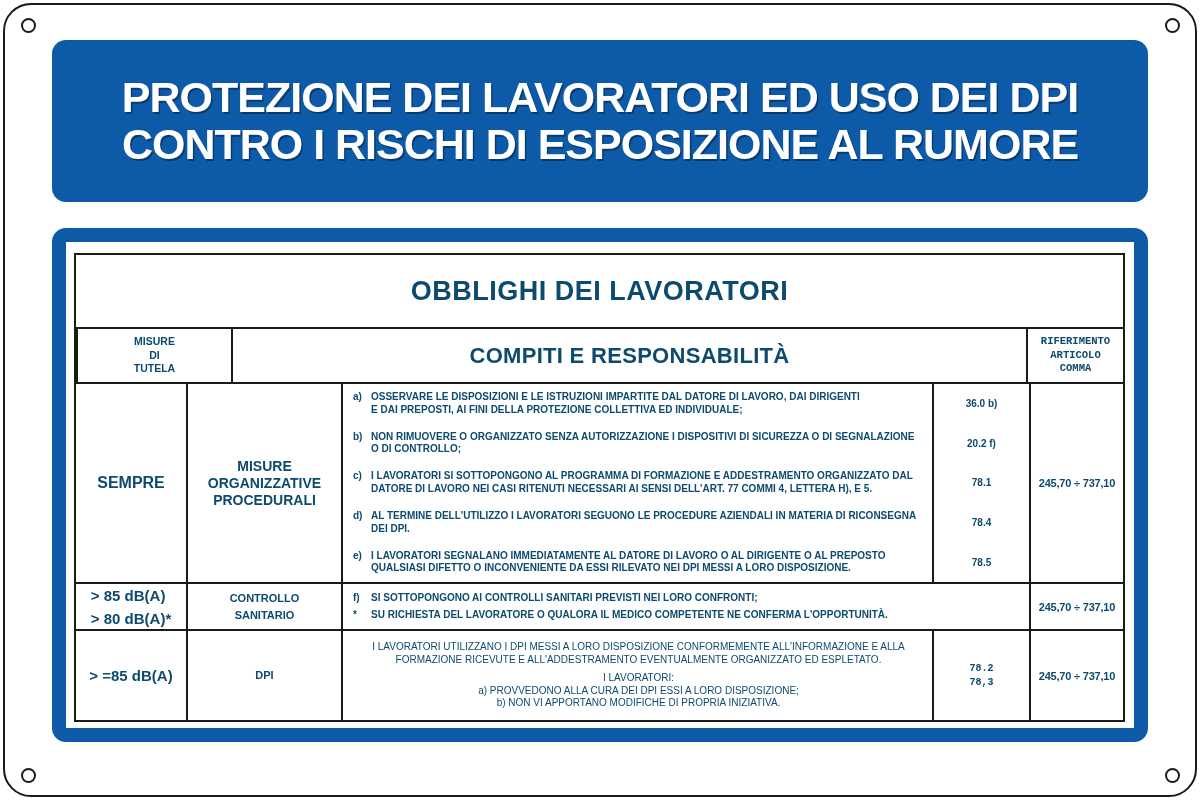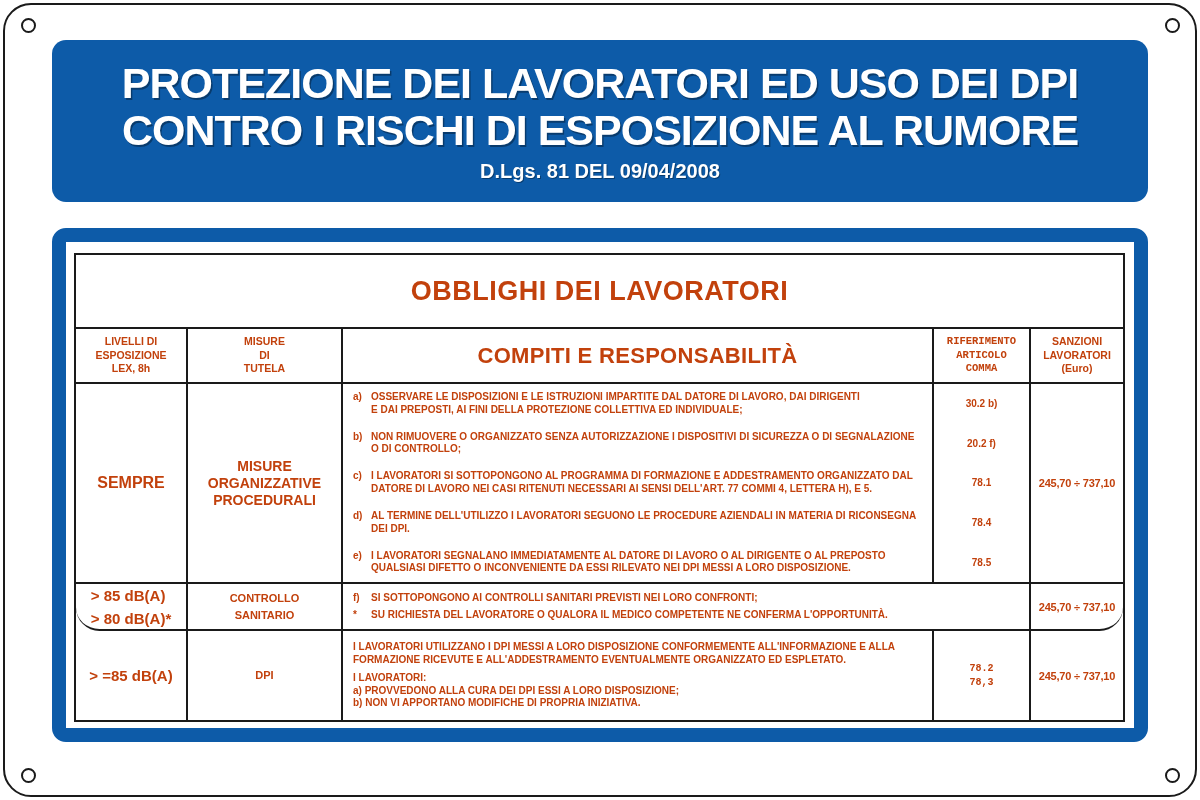--- a/index.html
+++ b/index.html
@@ -15,29 +15,29 @@
   .hdr { position: absolute; left: 52px; top: 40px; width: 1096px; height: 162px;
          background: var(--blue); border-radius: 14px; color: #ffffff; text-align: center;
          display: flex; flex-direction: column; align-items: center; justify-content: center; }
   .hdr .t1, .hdr .t2 { font-size: 43px; font-weight: bold; line-height: 47px; letter-spacing: -1px;
          text-shadow: 1.5px 1.5px 0 rgba(0,0,0,0.35); white-space: nowrap; }
   .hdr .sub { font-size: 20px; font-weight: bold; margin-top: 6px; text-shadow: 1px 1px 0 rgba(0,0,0,0.35); }
 
   .panel { position: absolute; left: 52px; top: 228px; width: 1096px; height: 514px;
            background: #ffffff; border: 14px solid var(--blue); border-radius: 14px; }
   .frame { position: absolute; left: 8px; top: 11px; width: 1051px; height: 469px;
-           border: 2px solid #1a1a1a; display: flex; flex-direction: column; color: #c2410c; }
+           border: 2px solid #1a1a1a; display: flex; flex-direction: column; color: #0c4a6e; }
 
   .trow { display: flex; width: 100%; }
   .bb { border-bottom: 2px solid #1a1a1a; }
   .t-title { height: 74px; display: flex; align-items: center; justify-content: center;
              font-size: 27px; font-weight: bold; letter-spacing: 0.5px; }
   .t-head { height: 55px; }
   .r1 { height: 200px; }
-  .r2 { height: 47px; border-radius: 26px; }
+  .r2 { height: 47px; }
   .r3 { flex: 1; }
 
   .c { display: flex; align-items: center; justify-content: center; text-align: center; }
   .c.bl2 { border-left: 2px solid #1a1a1a; }
   .w1 { width: 110px; } .w2 { width: 155px; } .w3 { flex: 1; } .w4 { width: 97px; font-family: Liberation Mono, monospace; } .w5 { width: 94px; }
 
   .pre { white-space: pre-line; }
   .hcell { font-size: 10.5px; font-weight: bold; line-height: 13.5px; }
   .hmain { font-size: 22px; font-weight: bold; letter-spacing: 0.3px; }
 
@@ -52,75 +52,68 @@
   .sub-r .ref { width: 97px; border-left: 2px solid #1a1a1a; display: flex; align-items: center;
                 justify-content: center; font-size: 10px; font-weight: bold; text-align: center; }
   .refcell { font-size: 10px; font-weight: bold; line-height: 14px; }
 
   .item { display: flex; align-items: flex-start; font-size: 10px; font-weight: bold;
           line-height: 12.5px; text-align: left; }
   .item .lbl { width: 18px; flex-shrink: 0; }
   .item .bodytxt { flex: 1; }
 
   .tasks-col { flex-direction: column; justify-content: space-evenly; align-items: stretch; padding: 4px 8px 4px 10px; }
-  .paragraph { font-size: 10px; font-weight: bold; line-height: 12.5px; text-align: left; }
+  .paragraph { font-size: 10px; font-weight: normal; line-height: 12.5px; text-align: center; }
   .sanction { font-size: 11px; font-weight: bold; letter-spacing: -0.2px; white-space: nowrap; }
 </style>
 </head>
 <body>
 
 <div class="plate">
   <div class="plate-border"></div>
   <div class="hole tl"></div>
   <div class="hole tr"></div>
   <div class="hole bl"></div>
   <div class="hole br"></div>
 
   <div class="hdr">
     <div class="t1">PROTEZIONE DEI LAVORATORI ED USO DEI DPI</div>
     <div class="t2">CONTRO I RISCHI DI ESPOSIZIONE AL RUMORE</div>
-    <div class="sub">D.Lgs. 81 DEL 09/04/2008</div>
   </div>
 
   <div class="panel">
     <div class="frame">
 
       <div class="t-title bb">OBBLIGHI DEI LAVORATORI</div>
 
       <div class="trow t-head bb">
-        <div class="c w1 hcell pre">LIVELLI DI
-ESPOSIZIONE
-LEX, 8h</div>
         <div class="c w2 hcell pre bl2">MISURE
 DI
 TUTELA</div>
         <div class="c w3 hmain bl2">COMPITI E RESPONSABILITÀ</div>
         <div class="c w4 hcell pre bl2">RIFERIMENTO
 ARTICOLO
 COMMA</div>
-        <div class="c w5 hcell pre bl2">SANZIONI
-LAVORATORI
-(Euro)</div>
       </div>
 
       <div class="trow r1 bb">
         <div class="c w1 level">SEMPRE</div>
         <div class="c w2 measure pre bl2">MISURE
 ORGANIZZATIVE
 PROCEDURALI</div>
         <div class="tasksrefs">
           <div class="sub-r">
             <div class="txt">
                 <div class="item">
                   <span class="lbl">a)</span>
                   <span class="bodytxt pre">OSSERVARE LE DISPOSIZIONI E LE ISTRUZIONI IMPARTITE DAL DATORE DI LAVORO, DAI DIRIGENTI
 E DAI PREPOSTI, AI FINI DELLA PROTEZIONE COLLETTIVA ED INDIVIDUALE;</span>
                 </div>
               </div>
-            <div class="ref">30.2 b)</div>
+            <div class="ref">36.0 b)</div>
           </div>
           <div class="sub-r">
             <div class="txt">
                 <div class="item">
                   <span class="lbl">b)</span>
                   <span class="bodytxt pre">NON RIMUOVERE O ORGANIZZATO SENZA AUTORIZZAZIONE I DISPOSITIVI DI SICUREZZA O DI SEGNALAZIONE
 O DI CONTROLLO;</span>
                 </div>
               </div>
             <div class="ref">20.2 f)</div>

